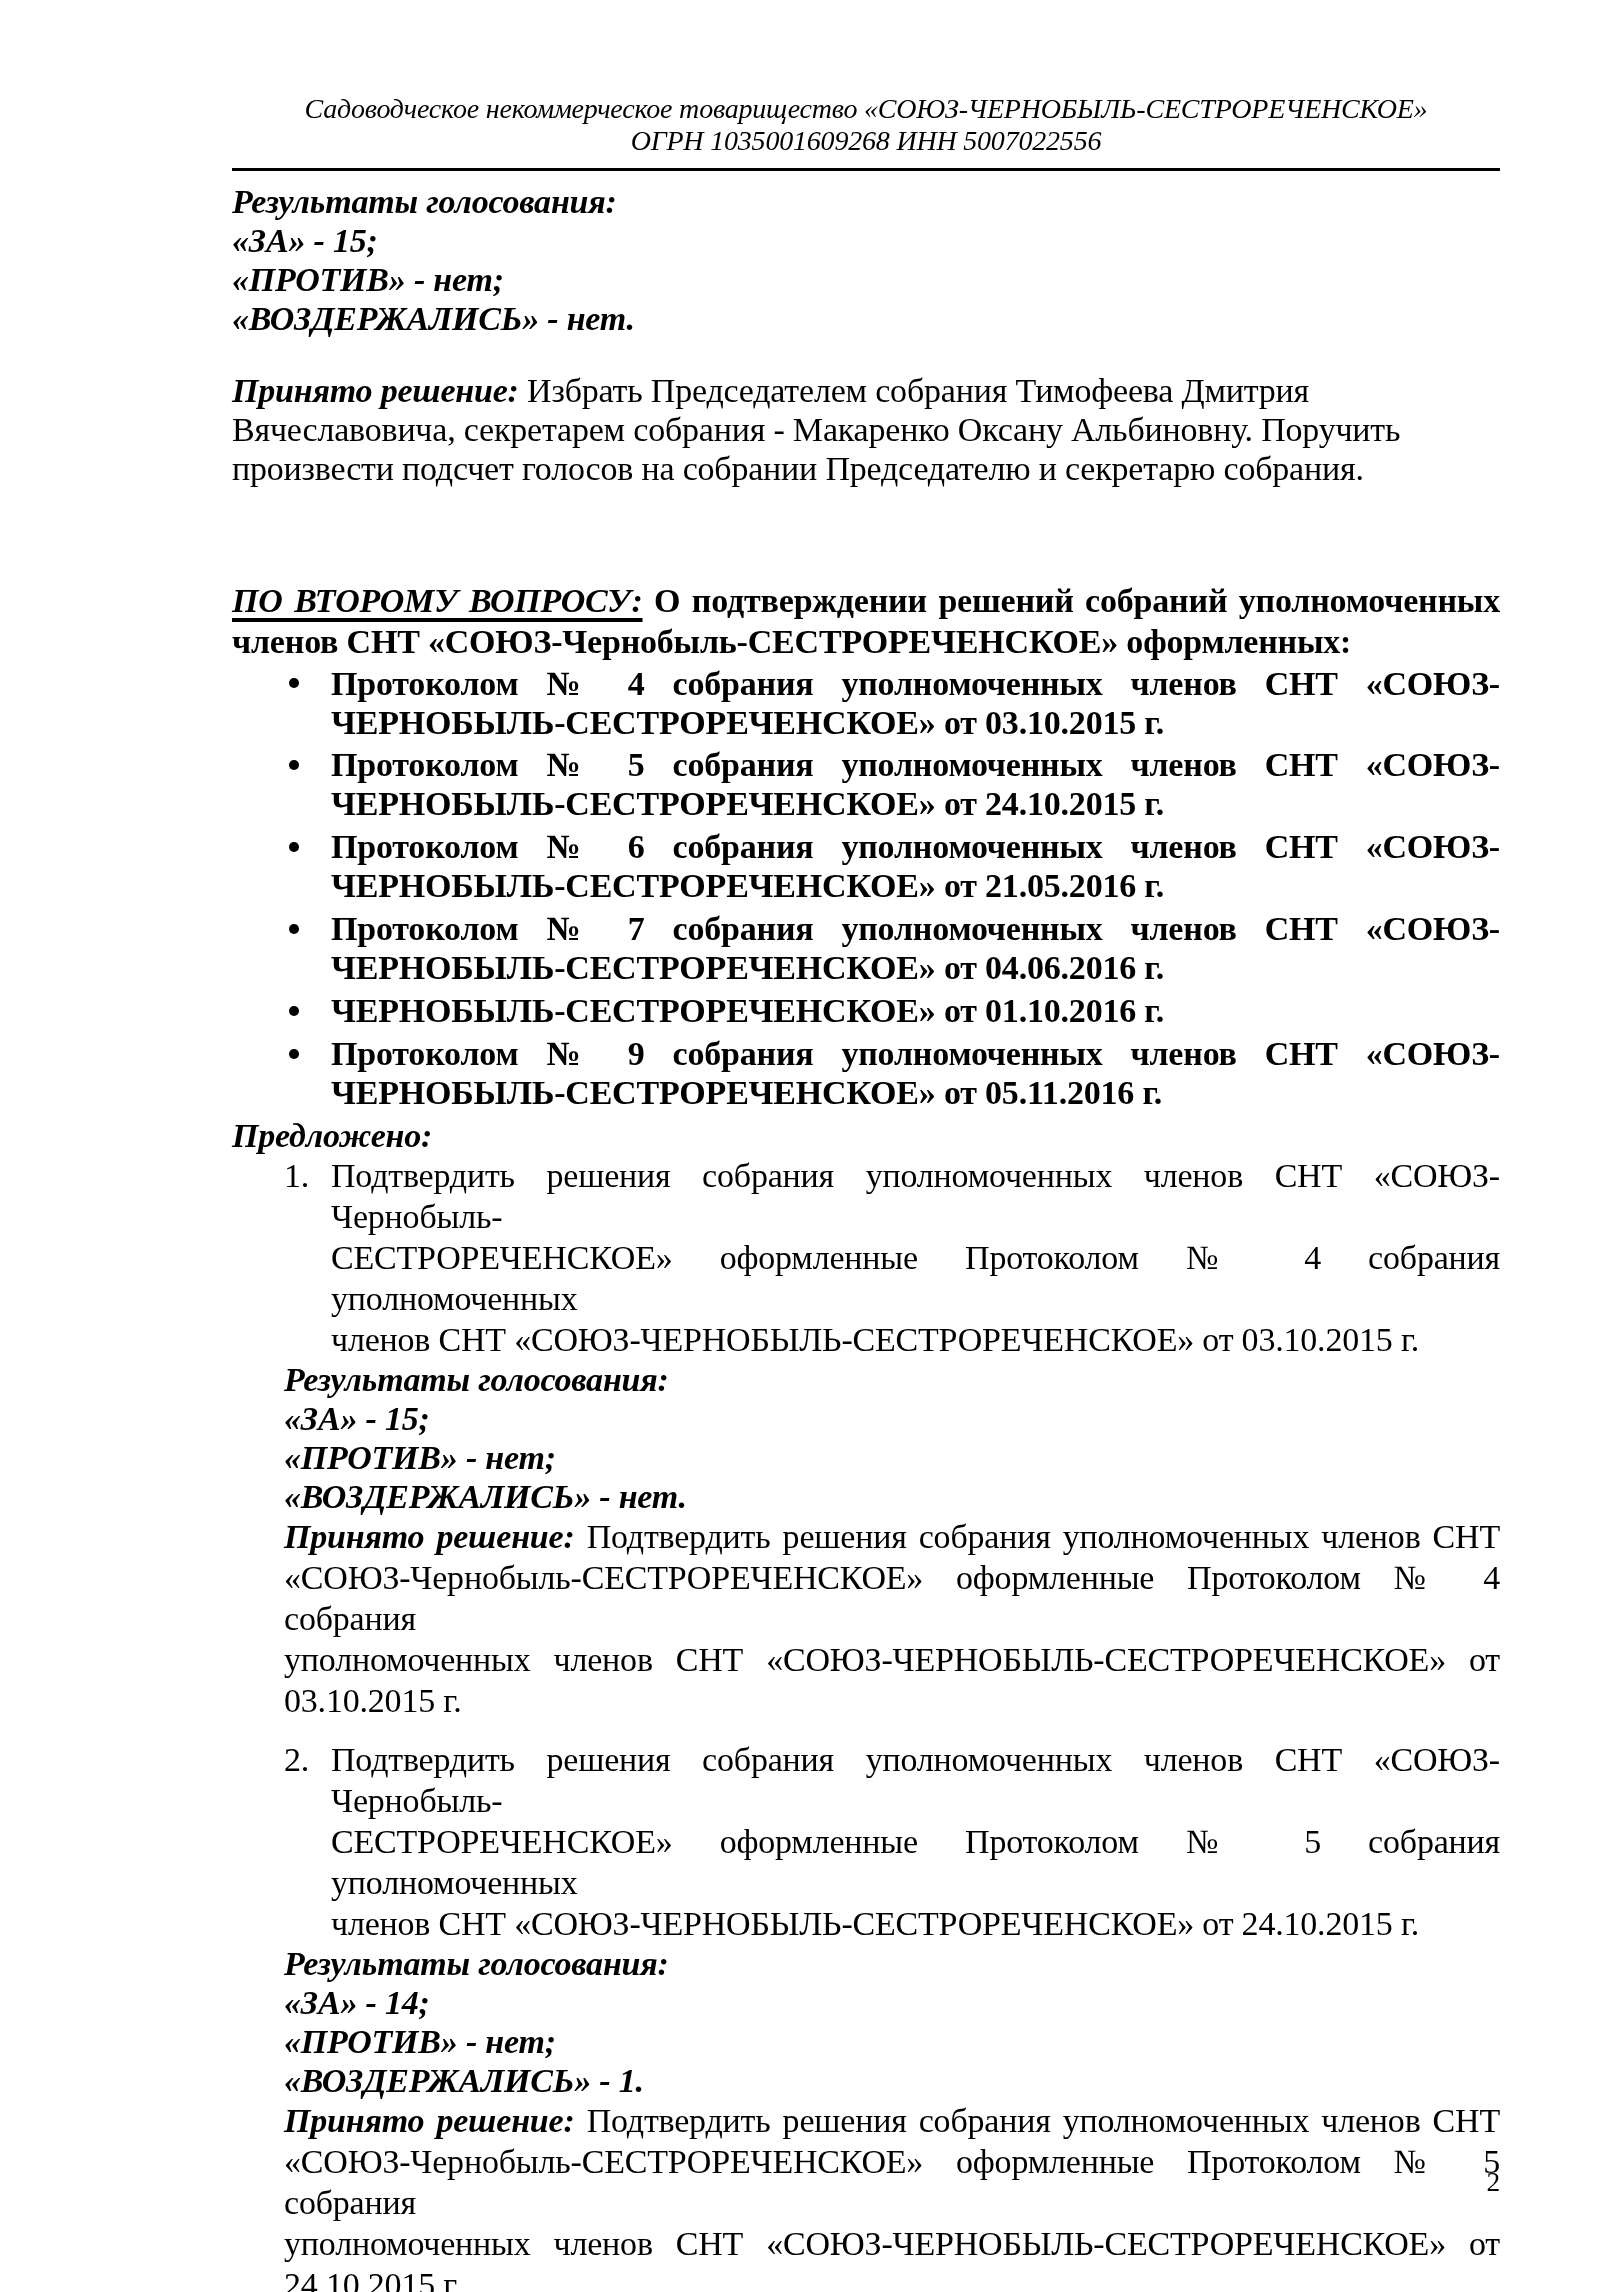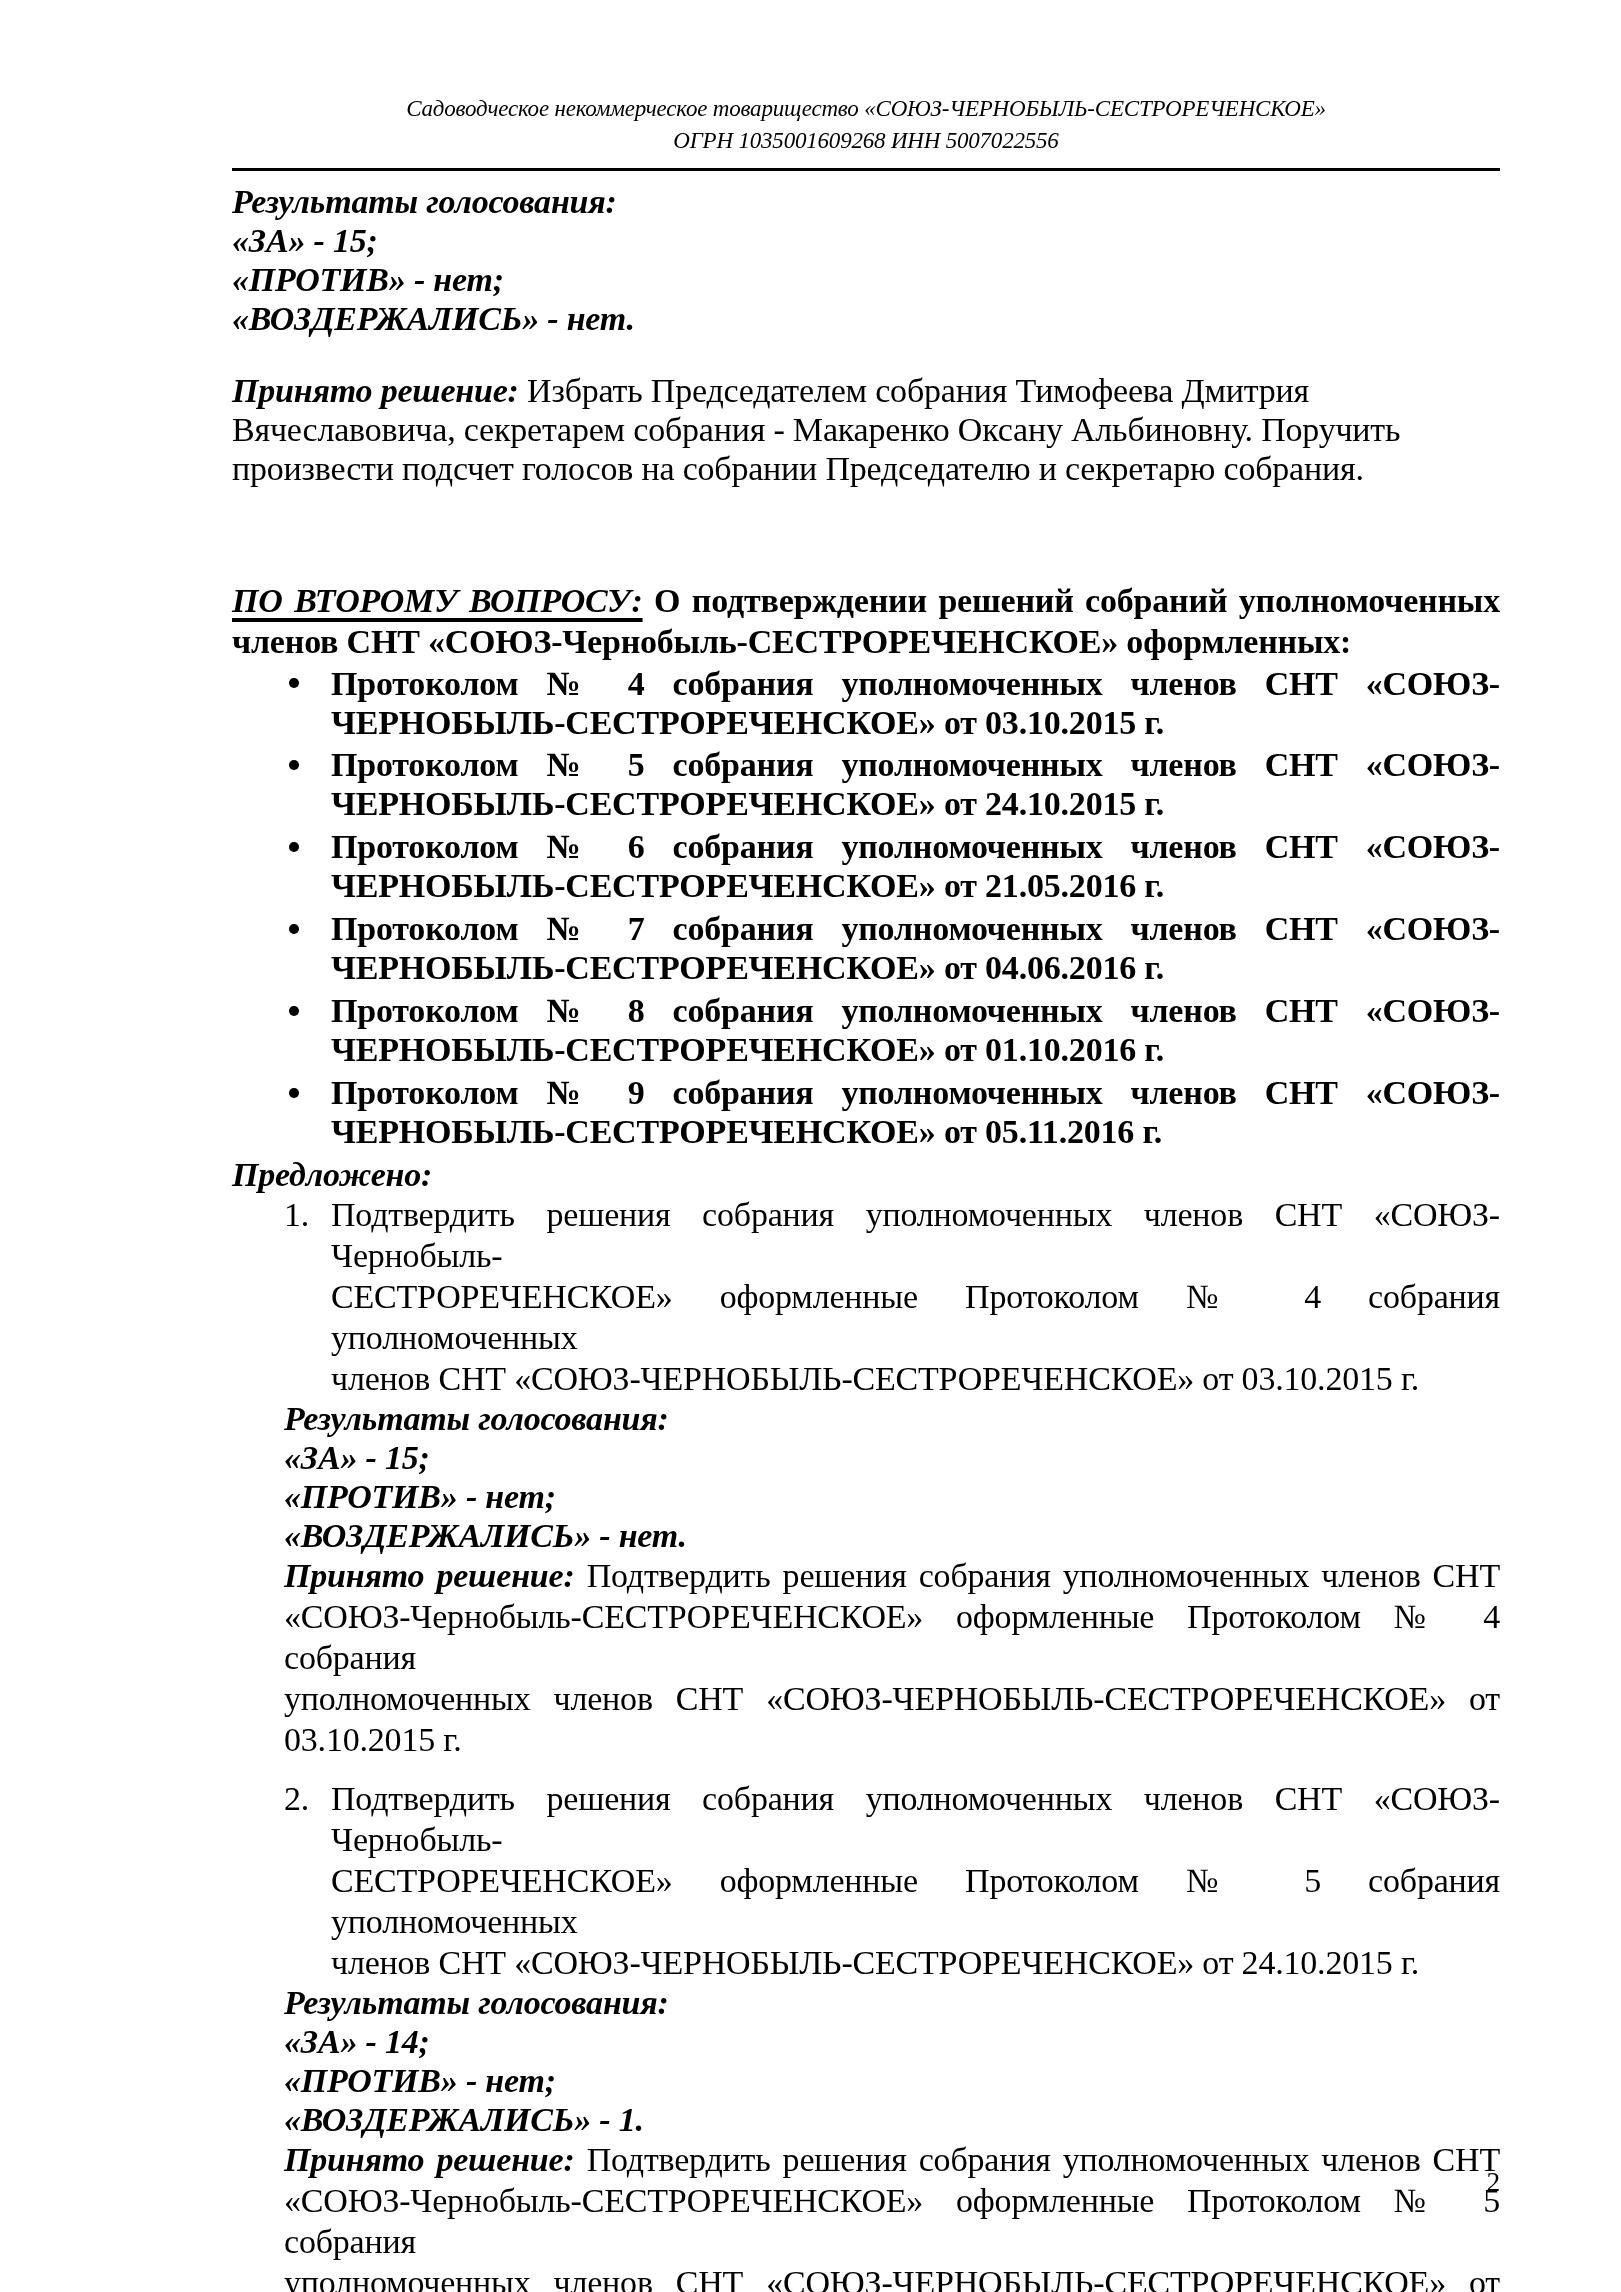--- a/index.html
+++ b/index.html
@@ -3,21 +3,21 @@
 <meta charset="utf-8">
 <style>
   * { margin:0; padding:0; box-sizing:border-box; }
   html,body { background:#ffffff; }
   body {
     width:1621px; height:2293px; position:relative;
     font-family:"Liberation Serif","DejaVu Serif",serif;
     color:#000; letter-spacing:-0.2px;
   }
   .content { position:absolute; left:232px; top:0; width:1268px; }
-  .doc-header { margin-top:93px; text-align:center; font-style:italic; font-size:23px; line-height:32px; }
+  .doc-header { margin-top:93px; text-align:center; font-style:italic; font-size:28px; line-height:32px; }
   .rule { margin-top:10.8px; border-top:3.9px solid #000; }
   .f30 { font-size:34px; }
   .lh40 { line-height:39px; }
   .lh42 { line-height:41px; }
   .bi { font-weight:bold; font-style:italic; }
   .bold { font-weight:bold; }
   .u3 { text-decoration-thickness:2.9px; text-underline-offset:4.9px; }
   .u4 { text-decoration:underline; text-decoration-thickness:3.9px; text-underline-offset:5.9px; }
   .jl { text-align:justify; text-align-last:justify; }
   .votes1 { margin-top:10.8px; }
@@ -75,21 +75,20 @@
     </li>
     <li>
       <div class="jl bold lh40">Протоколом № 6 собрания уполномоченных членов СНТ «СОЮЗ-</div>
       <div class="bold lh40">ЧЕРНОБЫЛЬ-СЕСТРОРЕЧЕНСКОЕ» от 21.05.2016 г.</div>
     </li>
     <li>
       <div class="jl bold lh40">Протоколом № 7 собрания уполномоченных членов СНТ «СОЮЗ-</div>
       <div class="bold lh40">ЧЕРНОБЫЛЬ-СЕСТРОРЕЧЕНСКОЕ» от 04.06.2016 г.</div>
     </li>
     <li>
-      <div class="jl bold lh40">Протоколом № 8 собрания уполномоченных членов СНТ «СОЮЗ-</div>
       <div class="bold lh40">ЧЕРНОБЫЛЬ-СЕСТРОРЕЧЕНСКОЕ» от 01.10.2016 г.</div>
     </li>
     <li>
       <div class="jl bold lh40">Протоколом № 9 собрания уполномоченных членов СНТ «СОЮЗ-</div>
       <div class="bold lh40">ЧЕРНОБЫЛЬ-СЕСТРОРЕЧЕНСКОЕ» от 05.11.2016 г.</div>
     </li>
   </ul>
 
   <div class="proposed bi f30 lh40">Предложено:</div>
 

